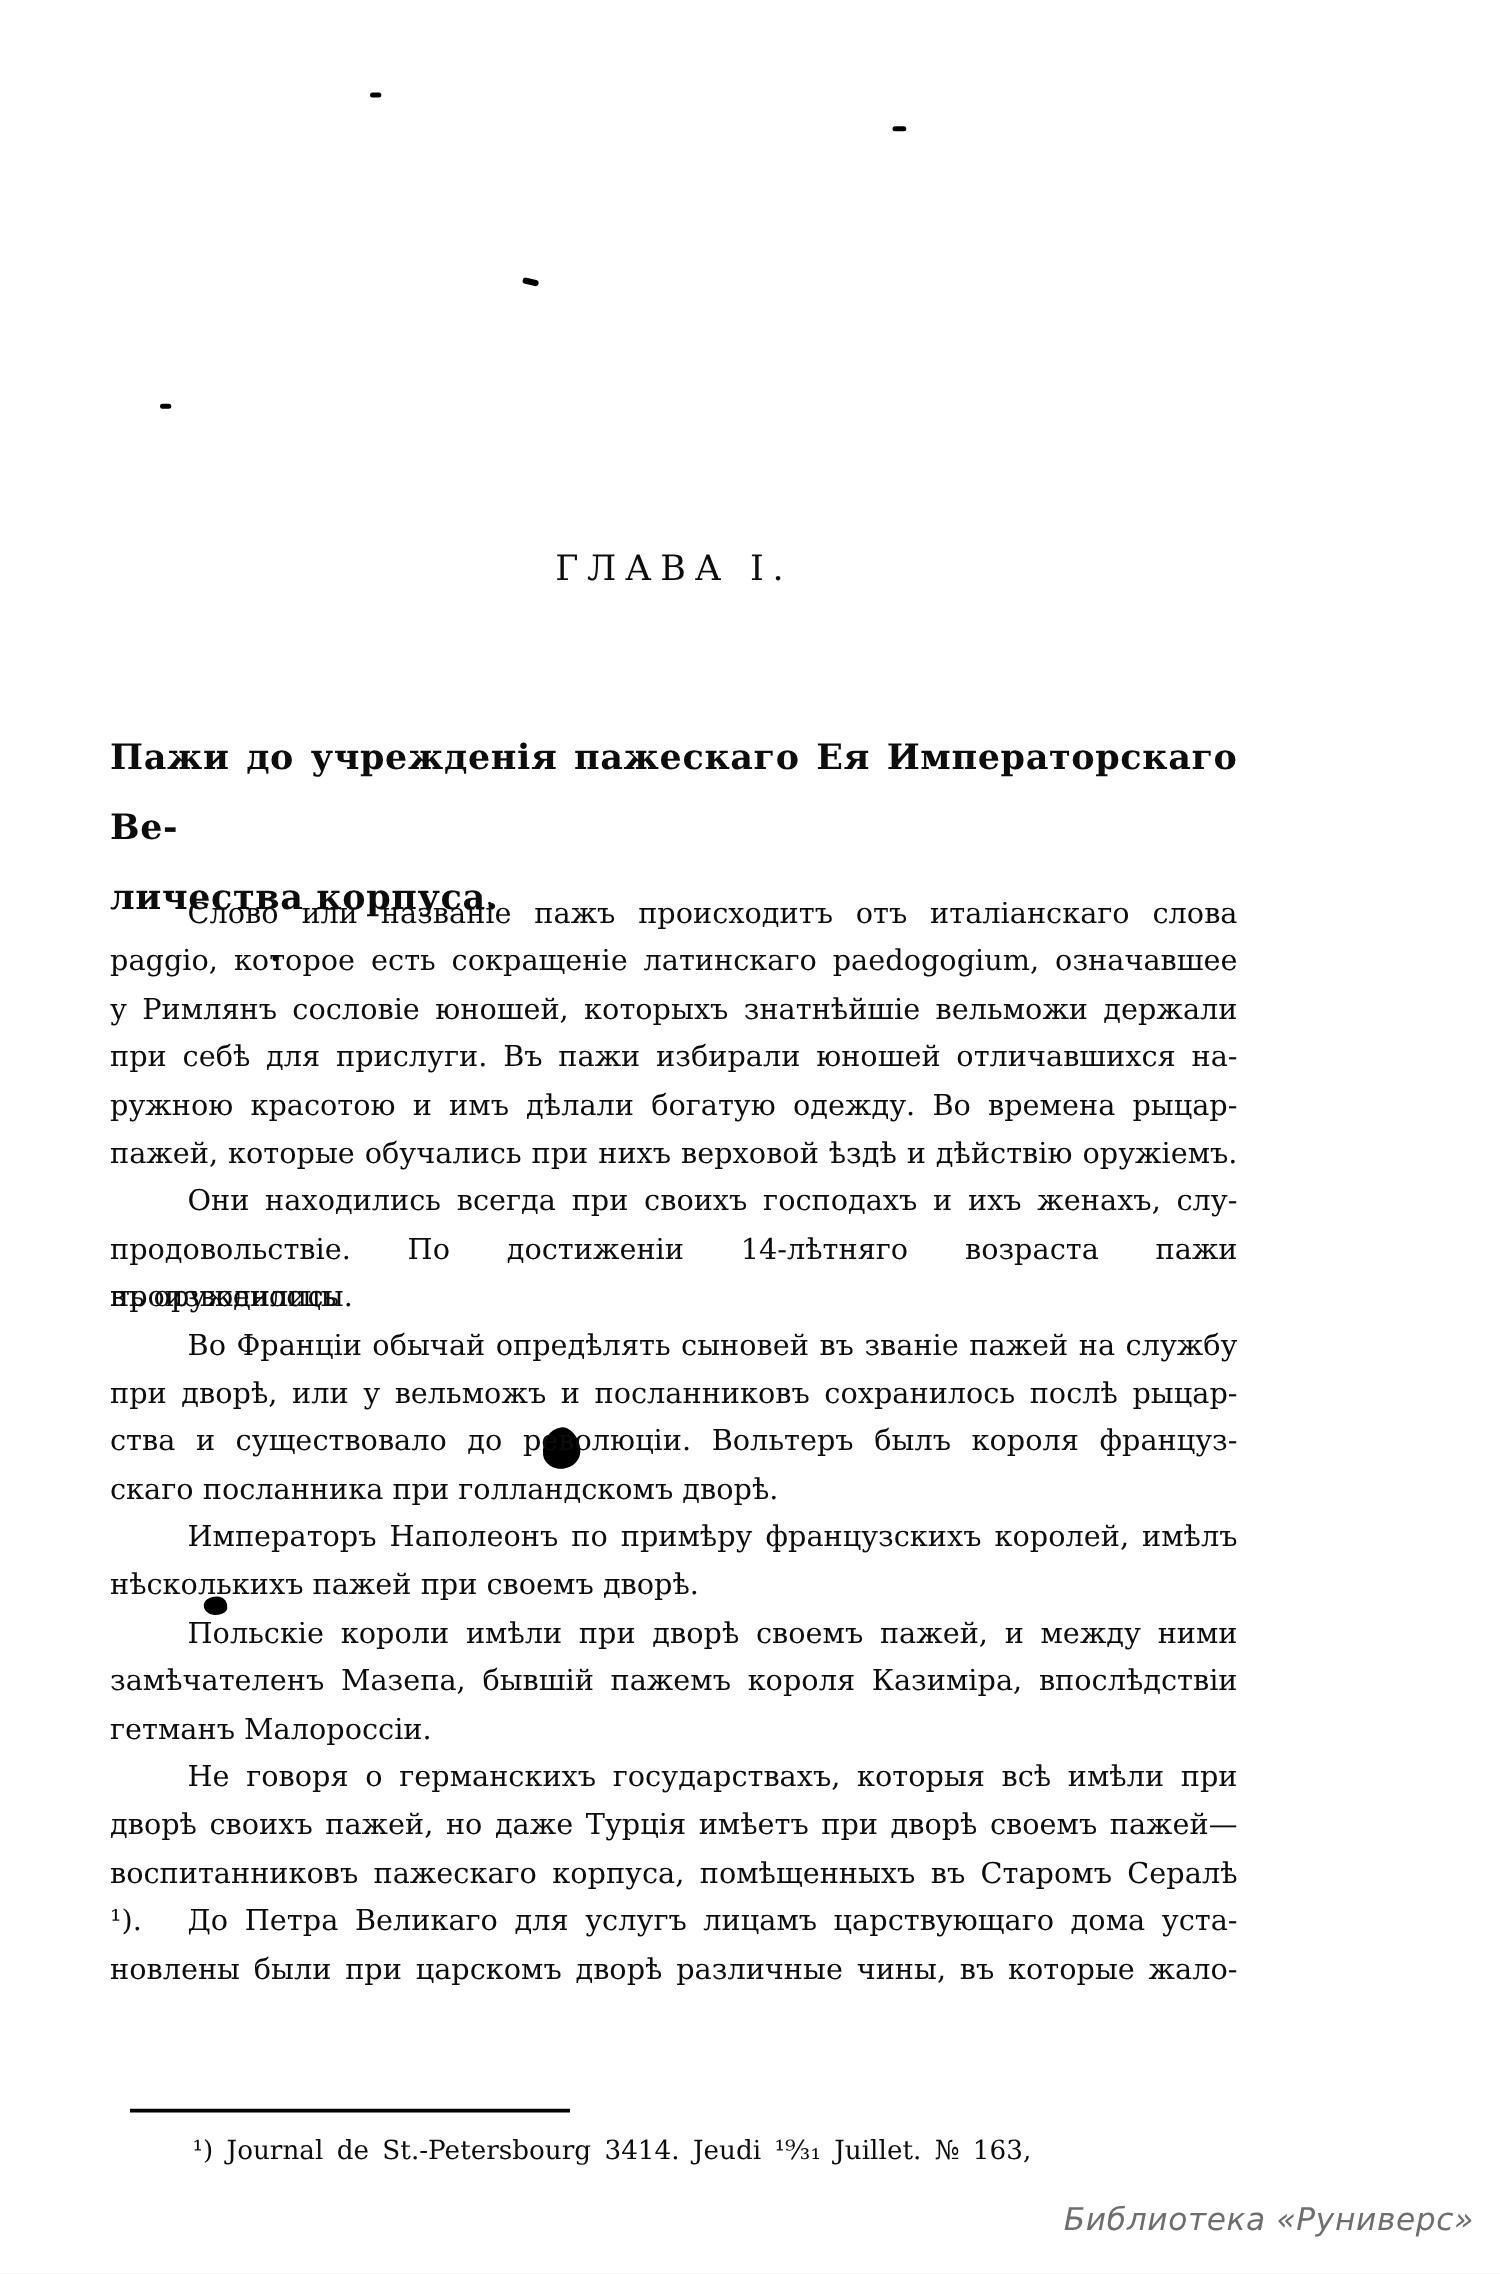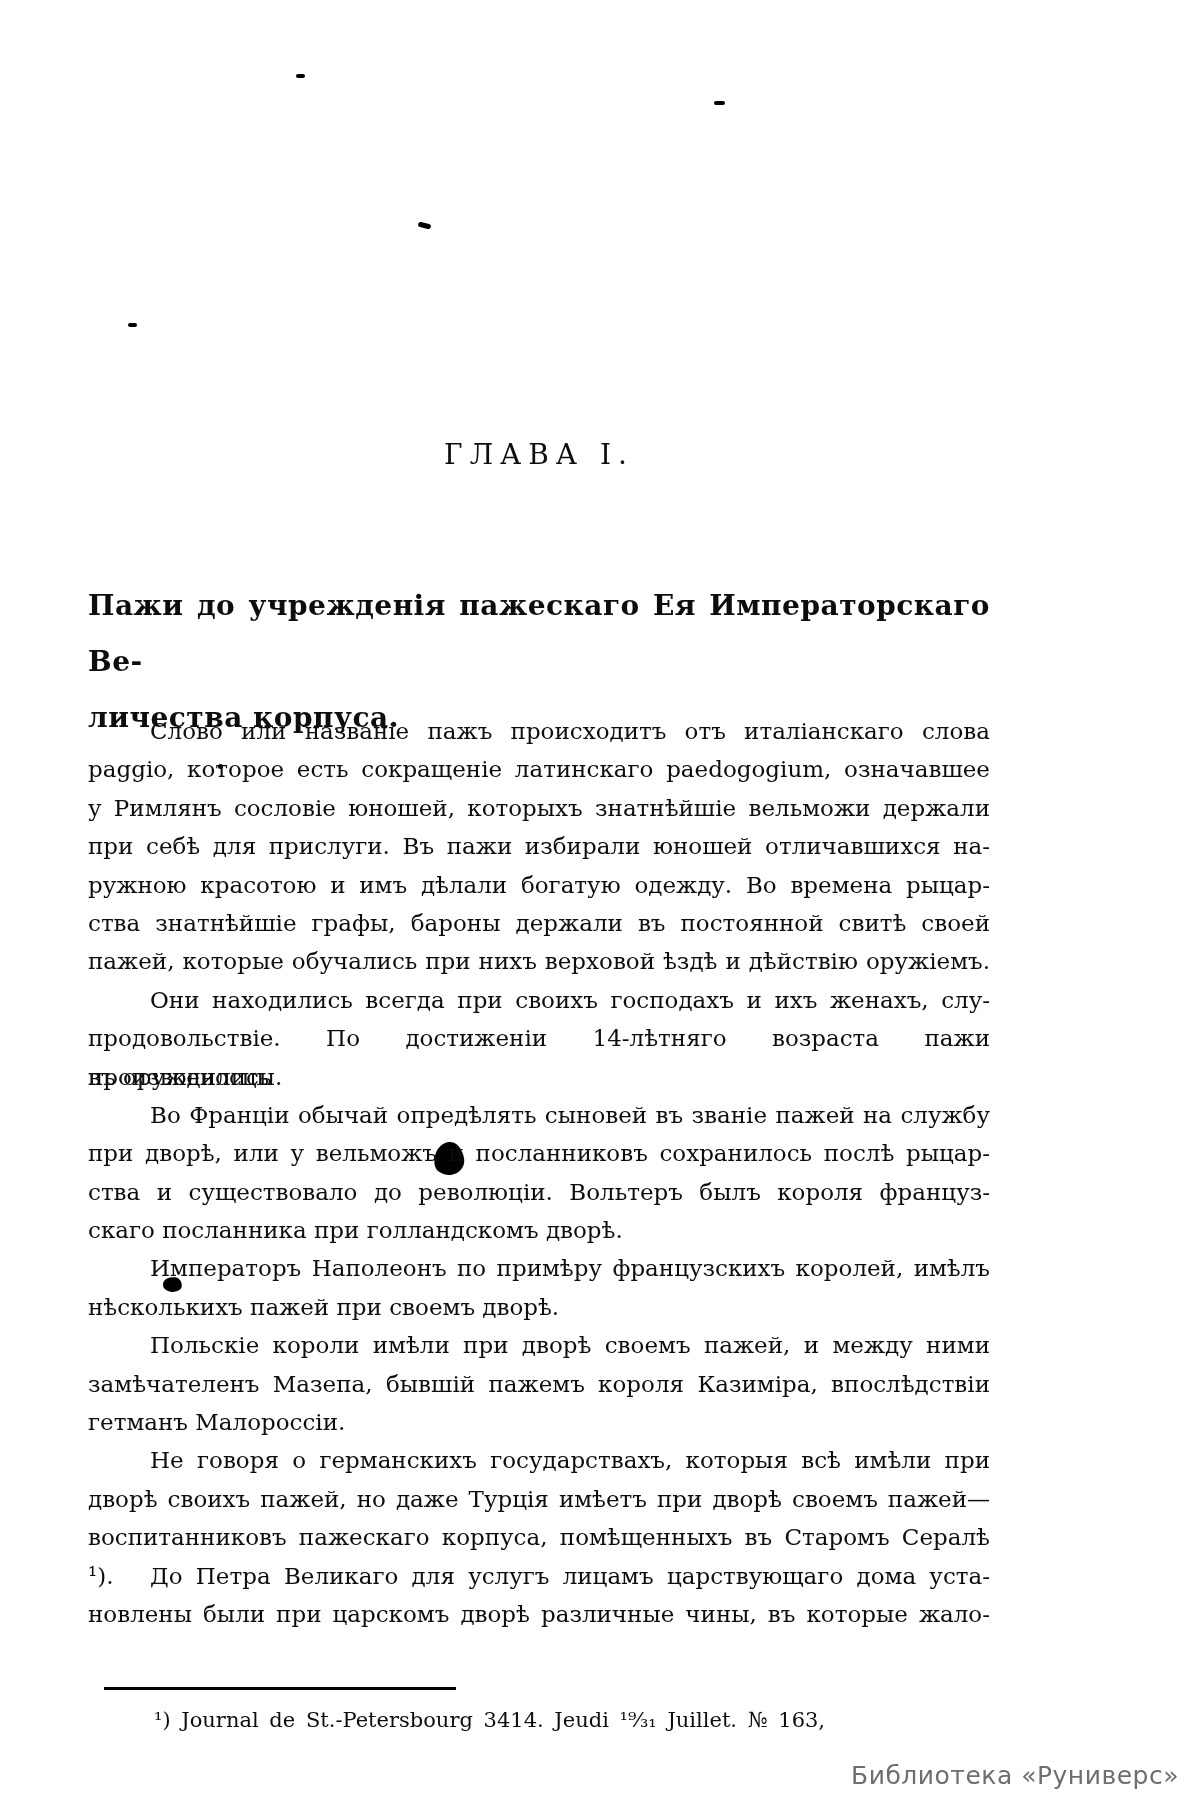--- a/index.html
+++ b/index.html
@@ -65,20 +65,21 @@
     word-spacing: 4px;
   }
 
   .watermark {
     position: absolute;
     top: 1761px; left: 851px;
     font-family: "DejaVu Sans", "Liberation Sans", sans-serif;
     font-size: 25px;
     color: #6e6e6e;
     letter-spacing: 0.5px;
+    font-style: italic;
   }
 
   
   .blot, .speck { position: absolute; background: #000; }
   .blot-word {
     left: 434px; top: 1142px; width: 30px; height: 33px;
     border-radius: 55% 45% 50% 50% / 62% 58% 42% 38%;
     transform: rotate(-6deg);
   }
   .blot-margin {
@@ -112,21 +113,20 @@
     <div class="h-line-2">личества корпуса.</div>
   </div>
 
   <div class="body-text">
 
     <div class="line first">Слово или названіе пажъ происходитъ отъ италіанскаго слова</div>
     <div class="line">paggio, которое есть сокращеніе латинскаго paedogogium, означавшее</div>
     <div class="line">у Римлянъ сословіе юношей, которыхъ знатнѣйшіе вельможи держали</div>
     <div class="line">при себѣ для прислуги. Въ пажи избирали юношей отличавшихся на-</div>
     <div class="line">ружною красотою и имъ дѣлали богатую одежду. Во времена рыцар-</div>
-    <div class="line">ства знатнѣйшіе графы, бароны держали въ постоянной свитѣ своей</div>
     <div class="line">пажей, которые обучались при нихъ верховой ѣздѣ и дѣйствію оружіемъ.</div>
 
     <div class="line first">Они находились всегда при своихъ господахъ и ихъ женахъ, слу-</div>
     <div class="line">продовольствіе. По достиженіи 14-лѣтняго возраста пажи производились</div>
     <div class="line short-last">въ оруженосцы.</div>
 
     <div class="line first">Во Франціи обычай опредѣлять сыновей въ званіе пажей на службу</div>
     <div class="line">при дворѣ, или у вельможъ и посланниковъ сохранилось послѣ рыцар-</div>
     <div class="line">ства и существовало до революціи. Вольтеръ былъ короля француз-</div>
     <div class="line short-last">скаго посланника при голландскомъ дворѣ.</div>

